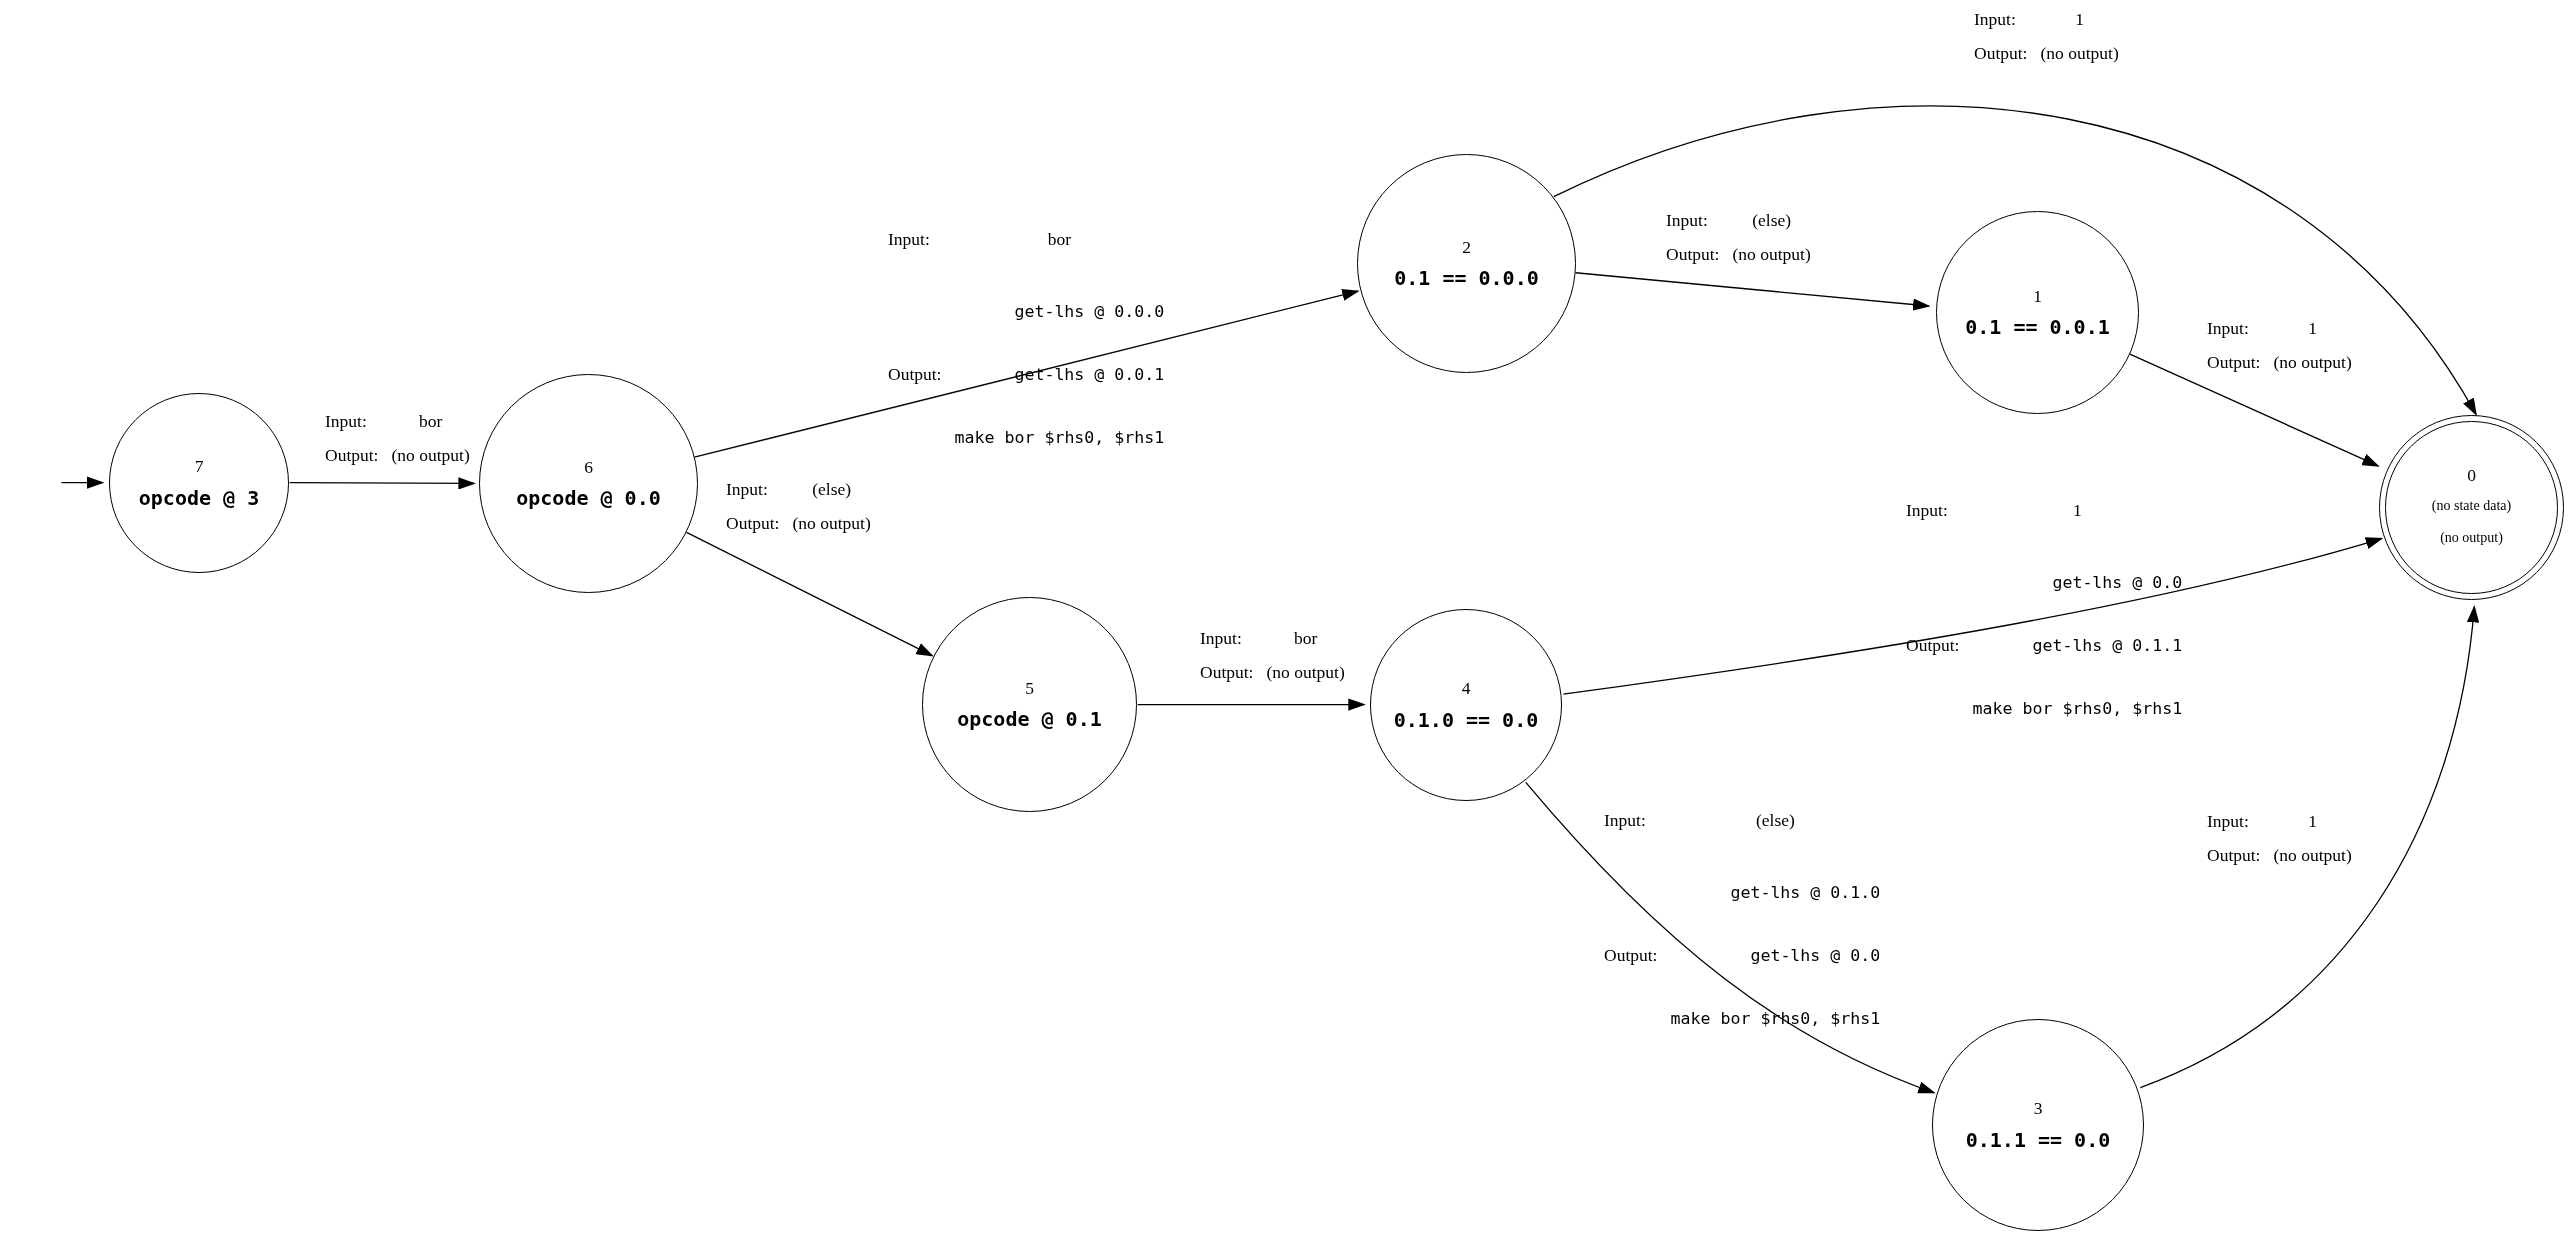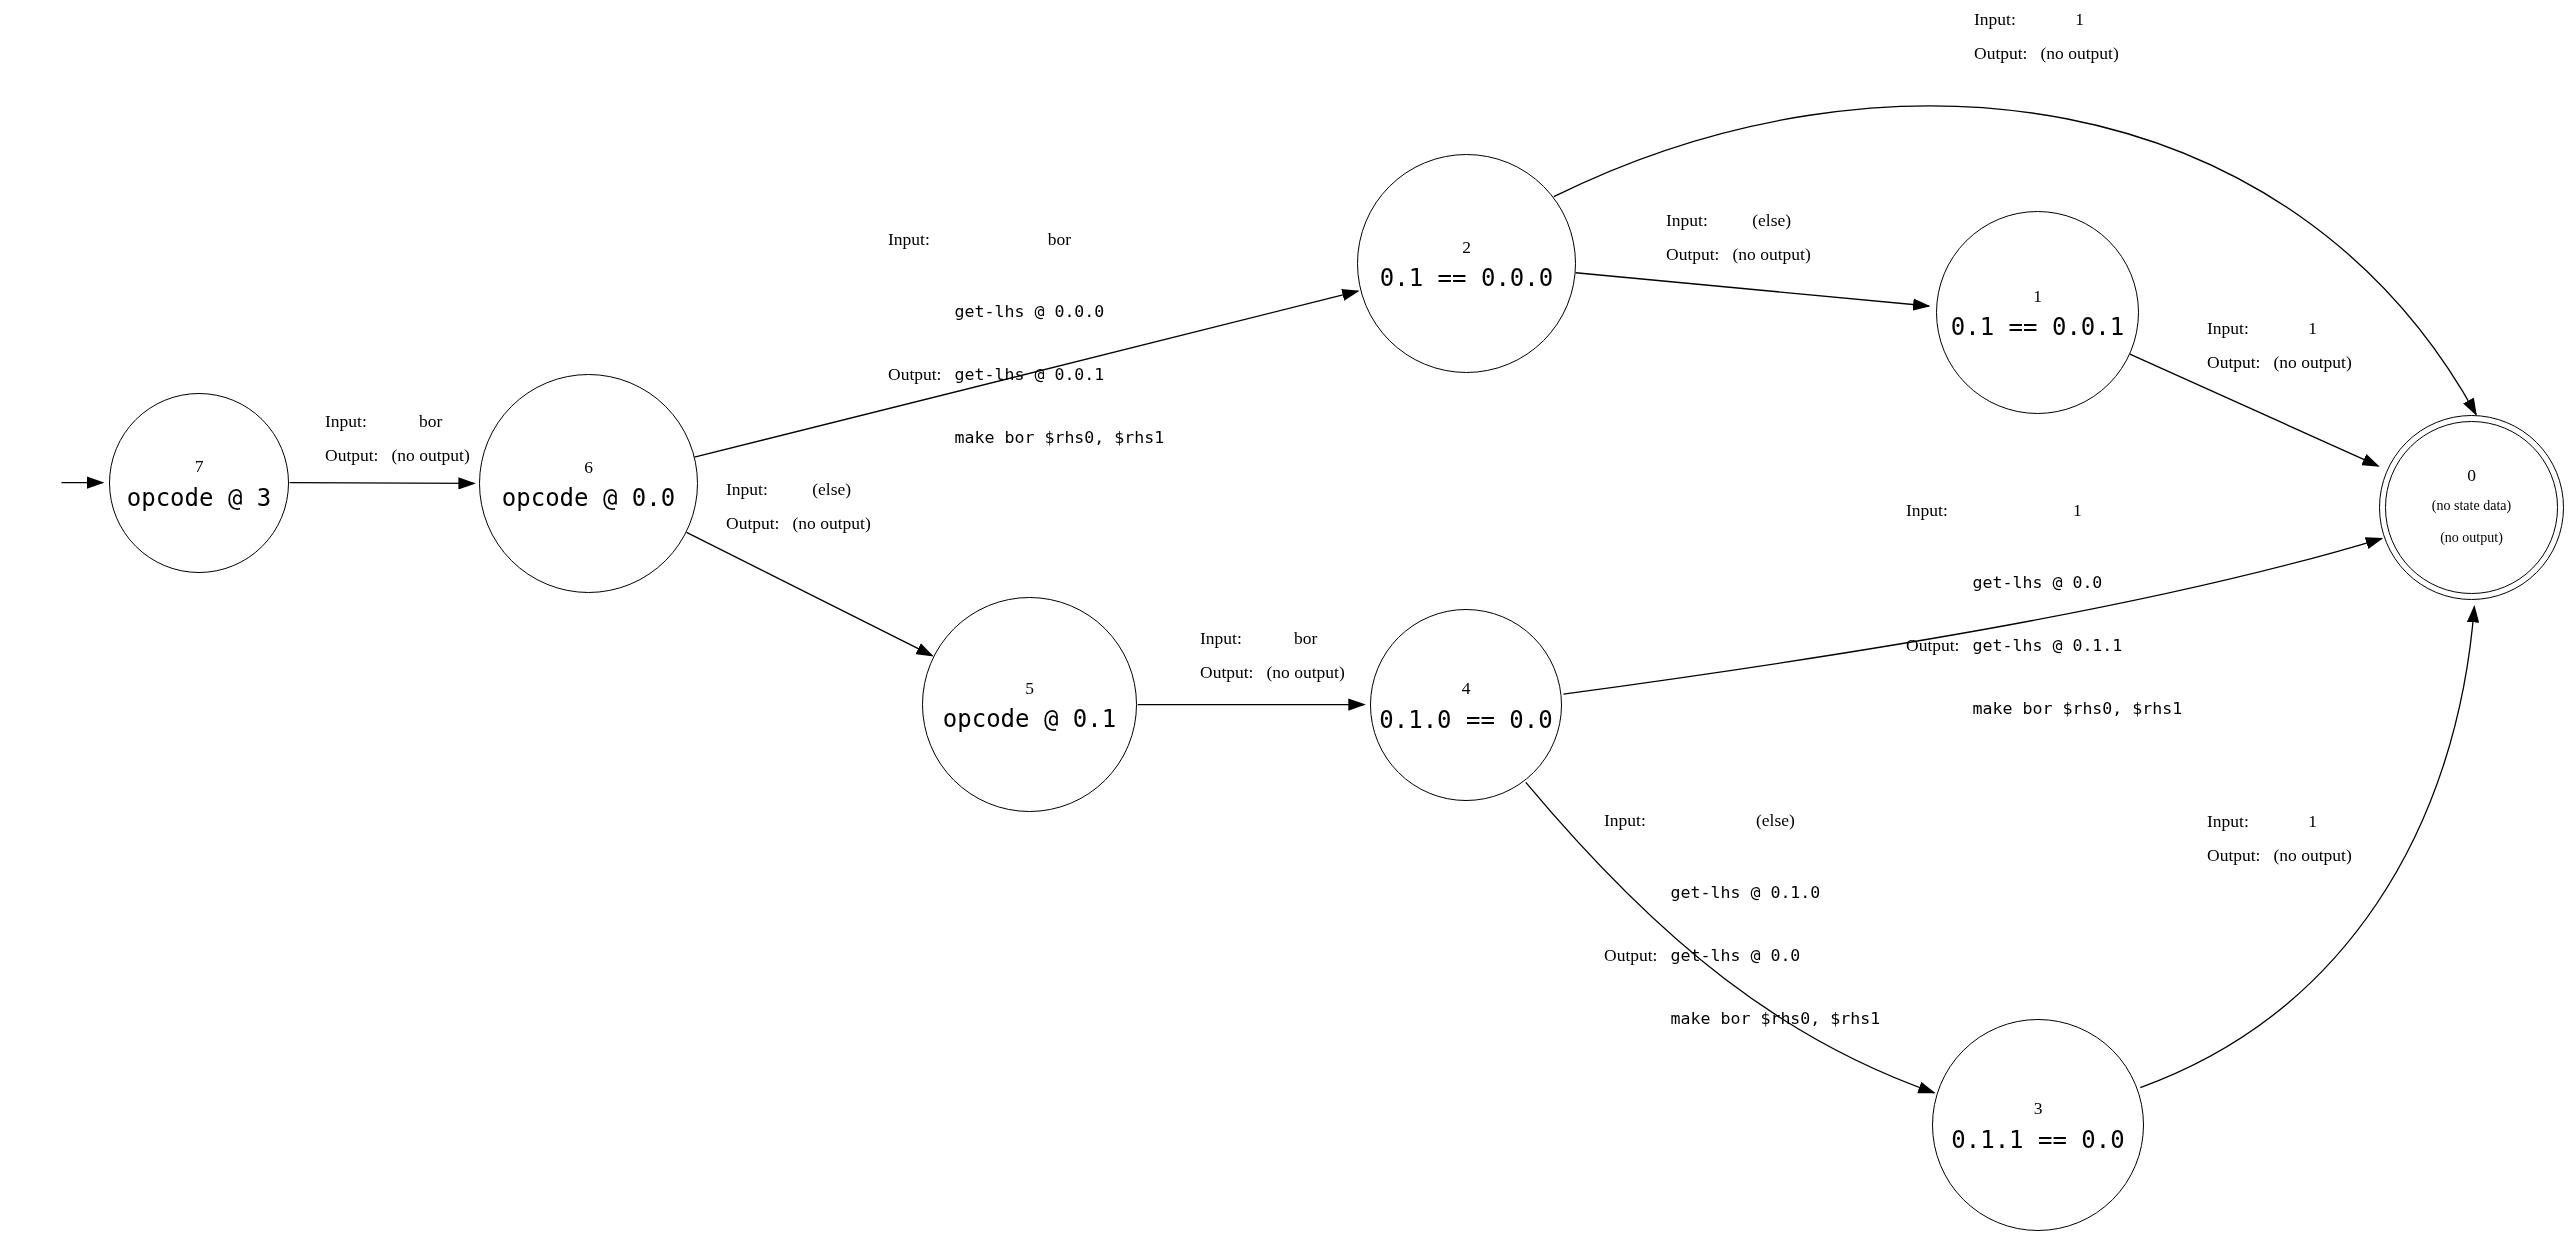--- a/index.html
+++ b/index.html
@@ -33,42 +33,43 @@
     position:absolute; inset:5.2px;
     border:1.7px solid #000; border-radius:50%;
     pointer-events:none;
   }
   .state.accept { gap:8.7px; }
   .state-id {
     font-size:17.5px; line-height:19px;
     font-family:"Liberation Serif","DejaVu Serif",serif;
   }
   .state-data {
-    font-size:24px; line-height:21px;
+    font-size:20px; line-height:21px;
     font-family:"DejaVu Sans Mono","Liberation Mono",monospace;
     white-space:pre;
+    font-weight:bold;
   }
   .state-note { font-size:14px; line-height:23px; }
 
   .edge-label { position:absolute; font-size:17.5px; }
   .grid2 {
     display:grid;
     grid-template-columns:max-content max-content;
     column-gap:21px;
     row-gap:26px;
     align-items:center;
     gap:13px;
   }
   .grid2.compact { row-gap:8.7px; }
   .key { text-align:left; white-space:pre; }
   .val { text-align:center; white-space:pre; }
   .code-block {
     font-family:"DejaVu Sans Mono","Liberation Mono",monospace;
     font-size:16.6px; line-height:21px;
-    text-align:left;
+    text-align:right;
     white-space:pre;
   }
 </style>
 </head>
 <body>
 
 <div class="canvas">
 
   <svg class="edges-svg" viewBox="0 0 2946 1423">
     <defs>

